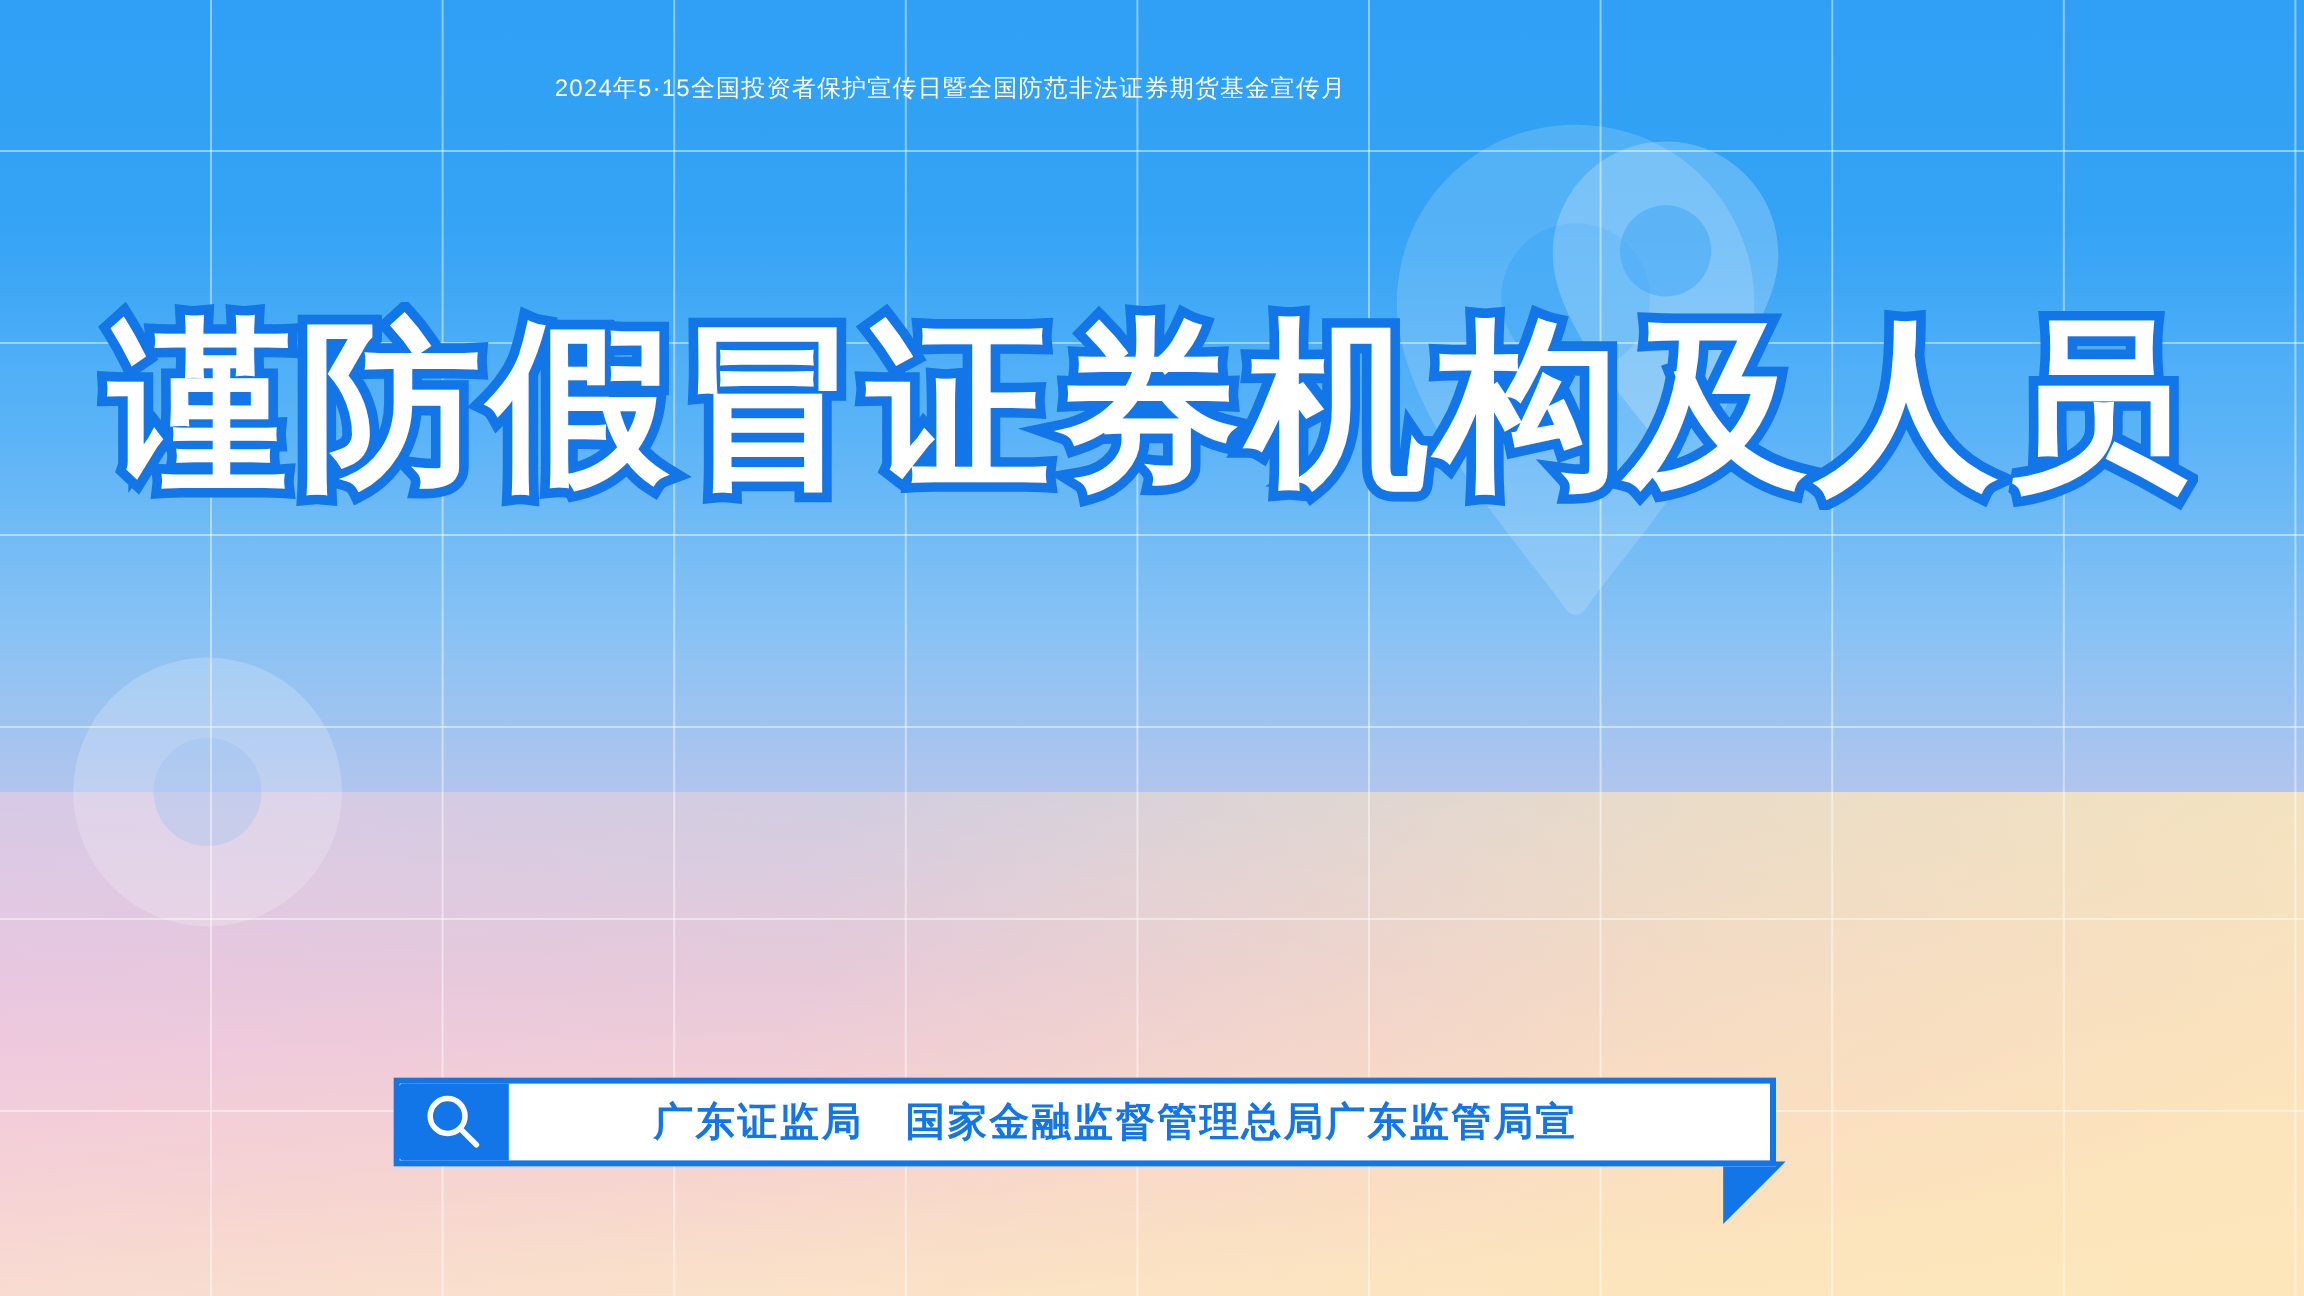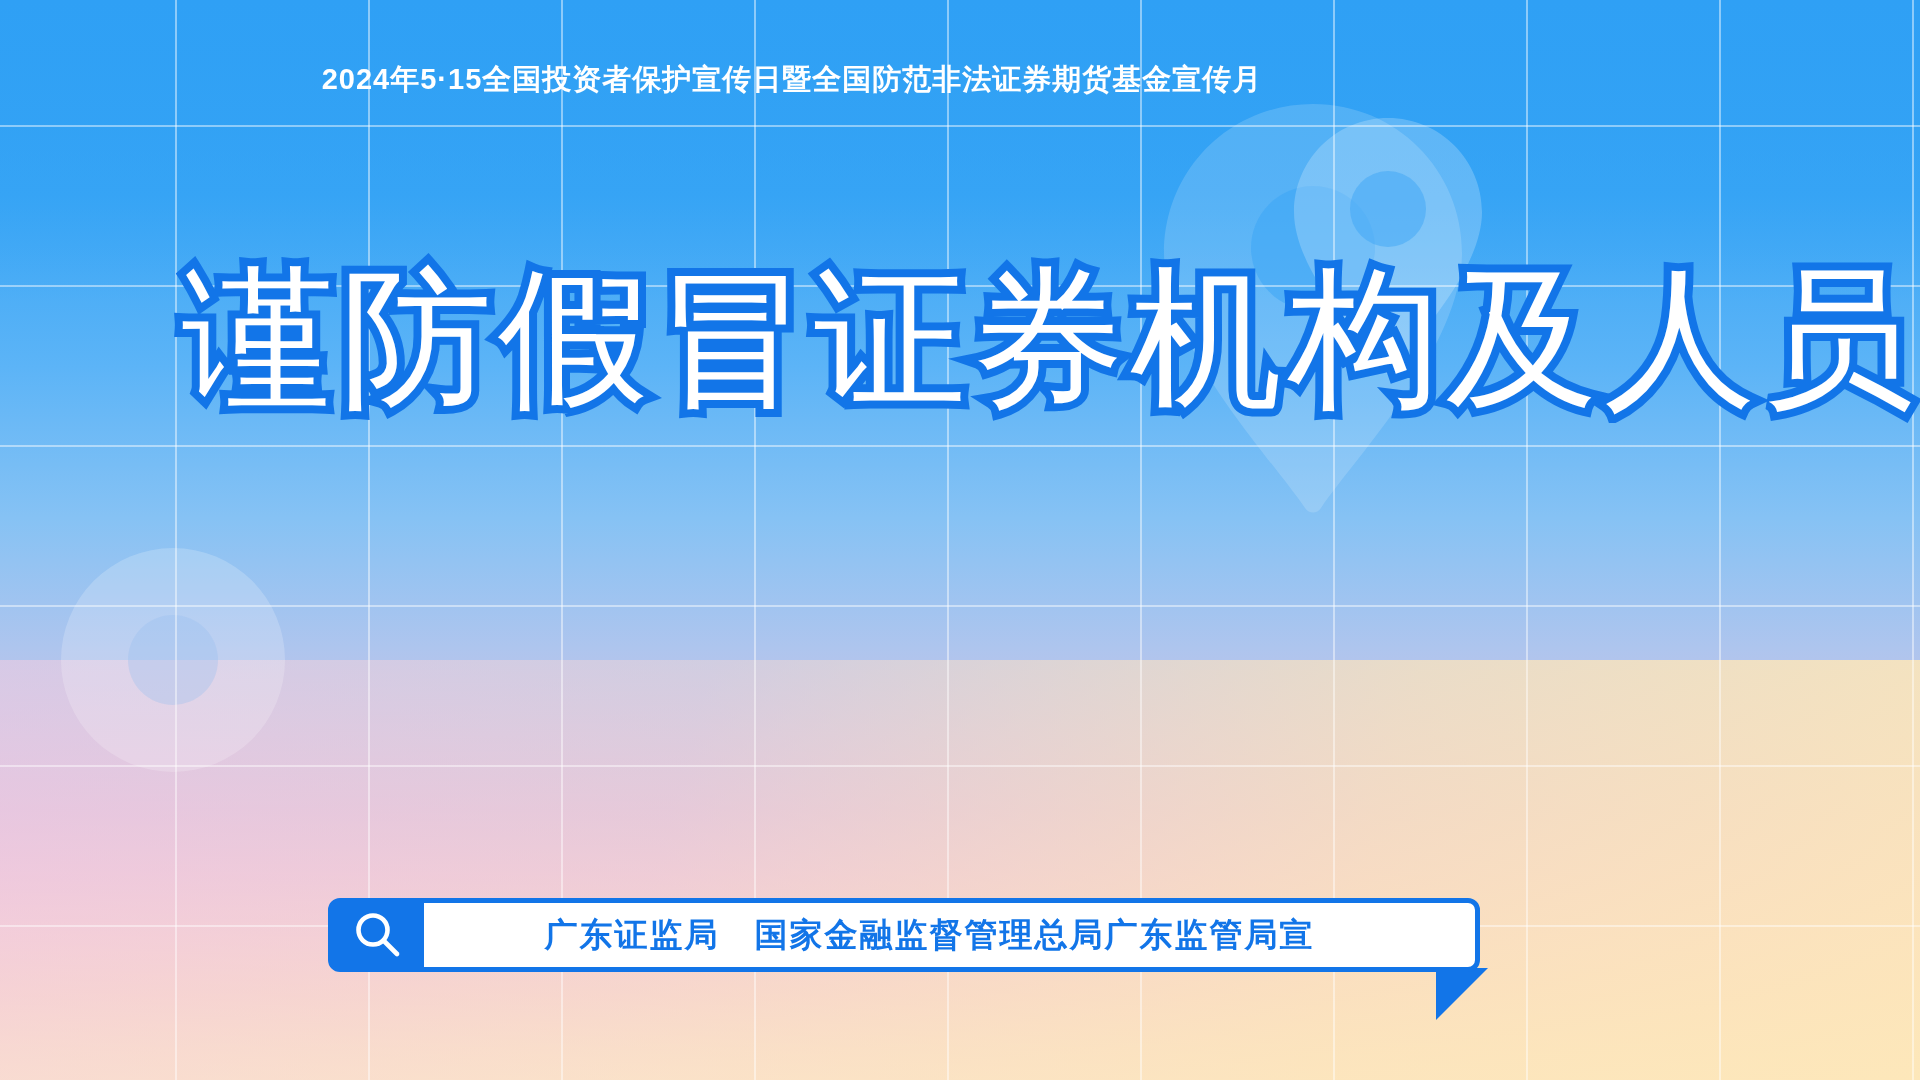--- a/index.html
+++ b/index.html
@@ -55,56 +55,55 @@
 
   
   .pin{ position:absolute; pointer-events:none; }
   .pin svg{ display:block; }
 
   
   #header{
     position:absolute; top:60px; left:0; width:1584px;
     text-align:center;
     color:#ffffff;
-    font-size:29px;
-    font-weight:bold;
+    font-size:20px;
+    font-weight:normal;
     letter-spacing:1px;
     white-space:nowrap;
   }
 
   
   #headline{
     position:absolute; top:250px; left:0; width:1920px;
     text-align:center;
   }
   .hl-line{
     position:relative;
     font-size:152px;
-    font-weight:normal;
+    font-weight:bold;
     line-height:1.16;
     letter-spacing:6px;
     color:#ffffff;
     -webkit-text-stroke:16px #1275e8;
     paint-order:stroke fill;
     white-space:nowrap;
     filter:drop-shadow(0 0 0 rgba(0,0,0,0));
-    text-align:right;
   }
 
   
   #bubble{
     position:absolute;
     left:328px; top:898px;
     width:1152px; height:74px;
   }
   #bubble-box{
     position:absolute; inset:0;
     background:#ffffff;
     border:5px solid #1275e8;
-    border-radius:12px;
+    border-radius:0;
     display:flex; align-items:center;
   }
   #search-btn{
     width:92px; height:100%;
     background:#1275e8;
     border-radius:4px 0 0 4px;
     display:flex; align-items:center; justify-content:center;
     flex:0 0 92px;
     margin-left:-1px;
   }

